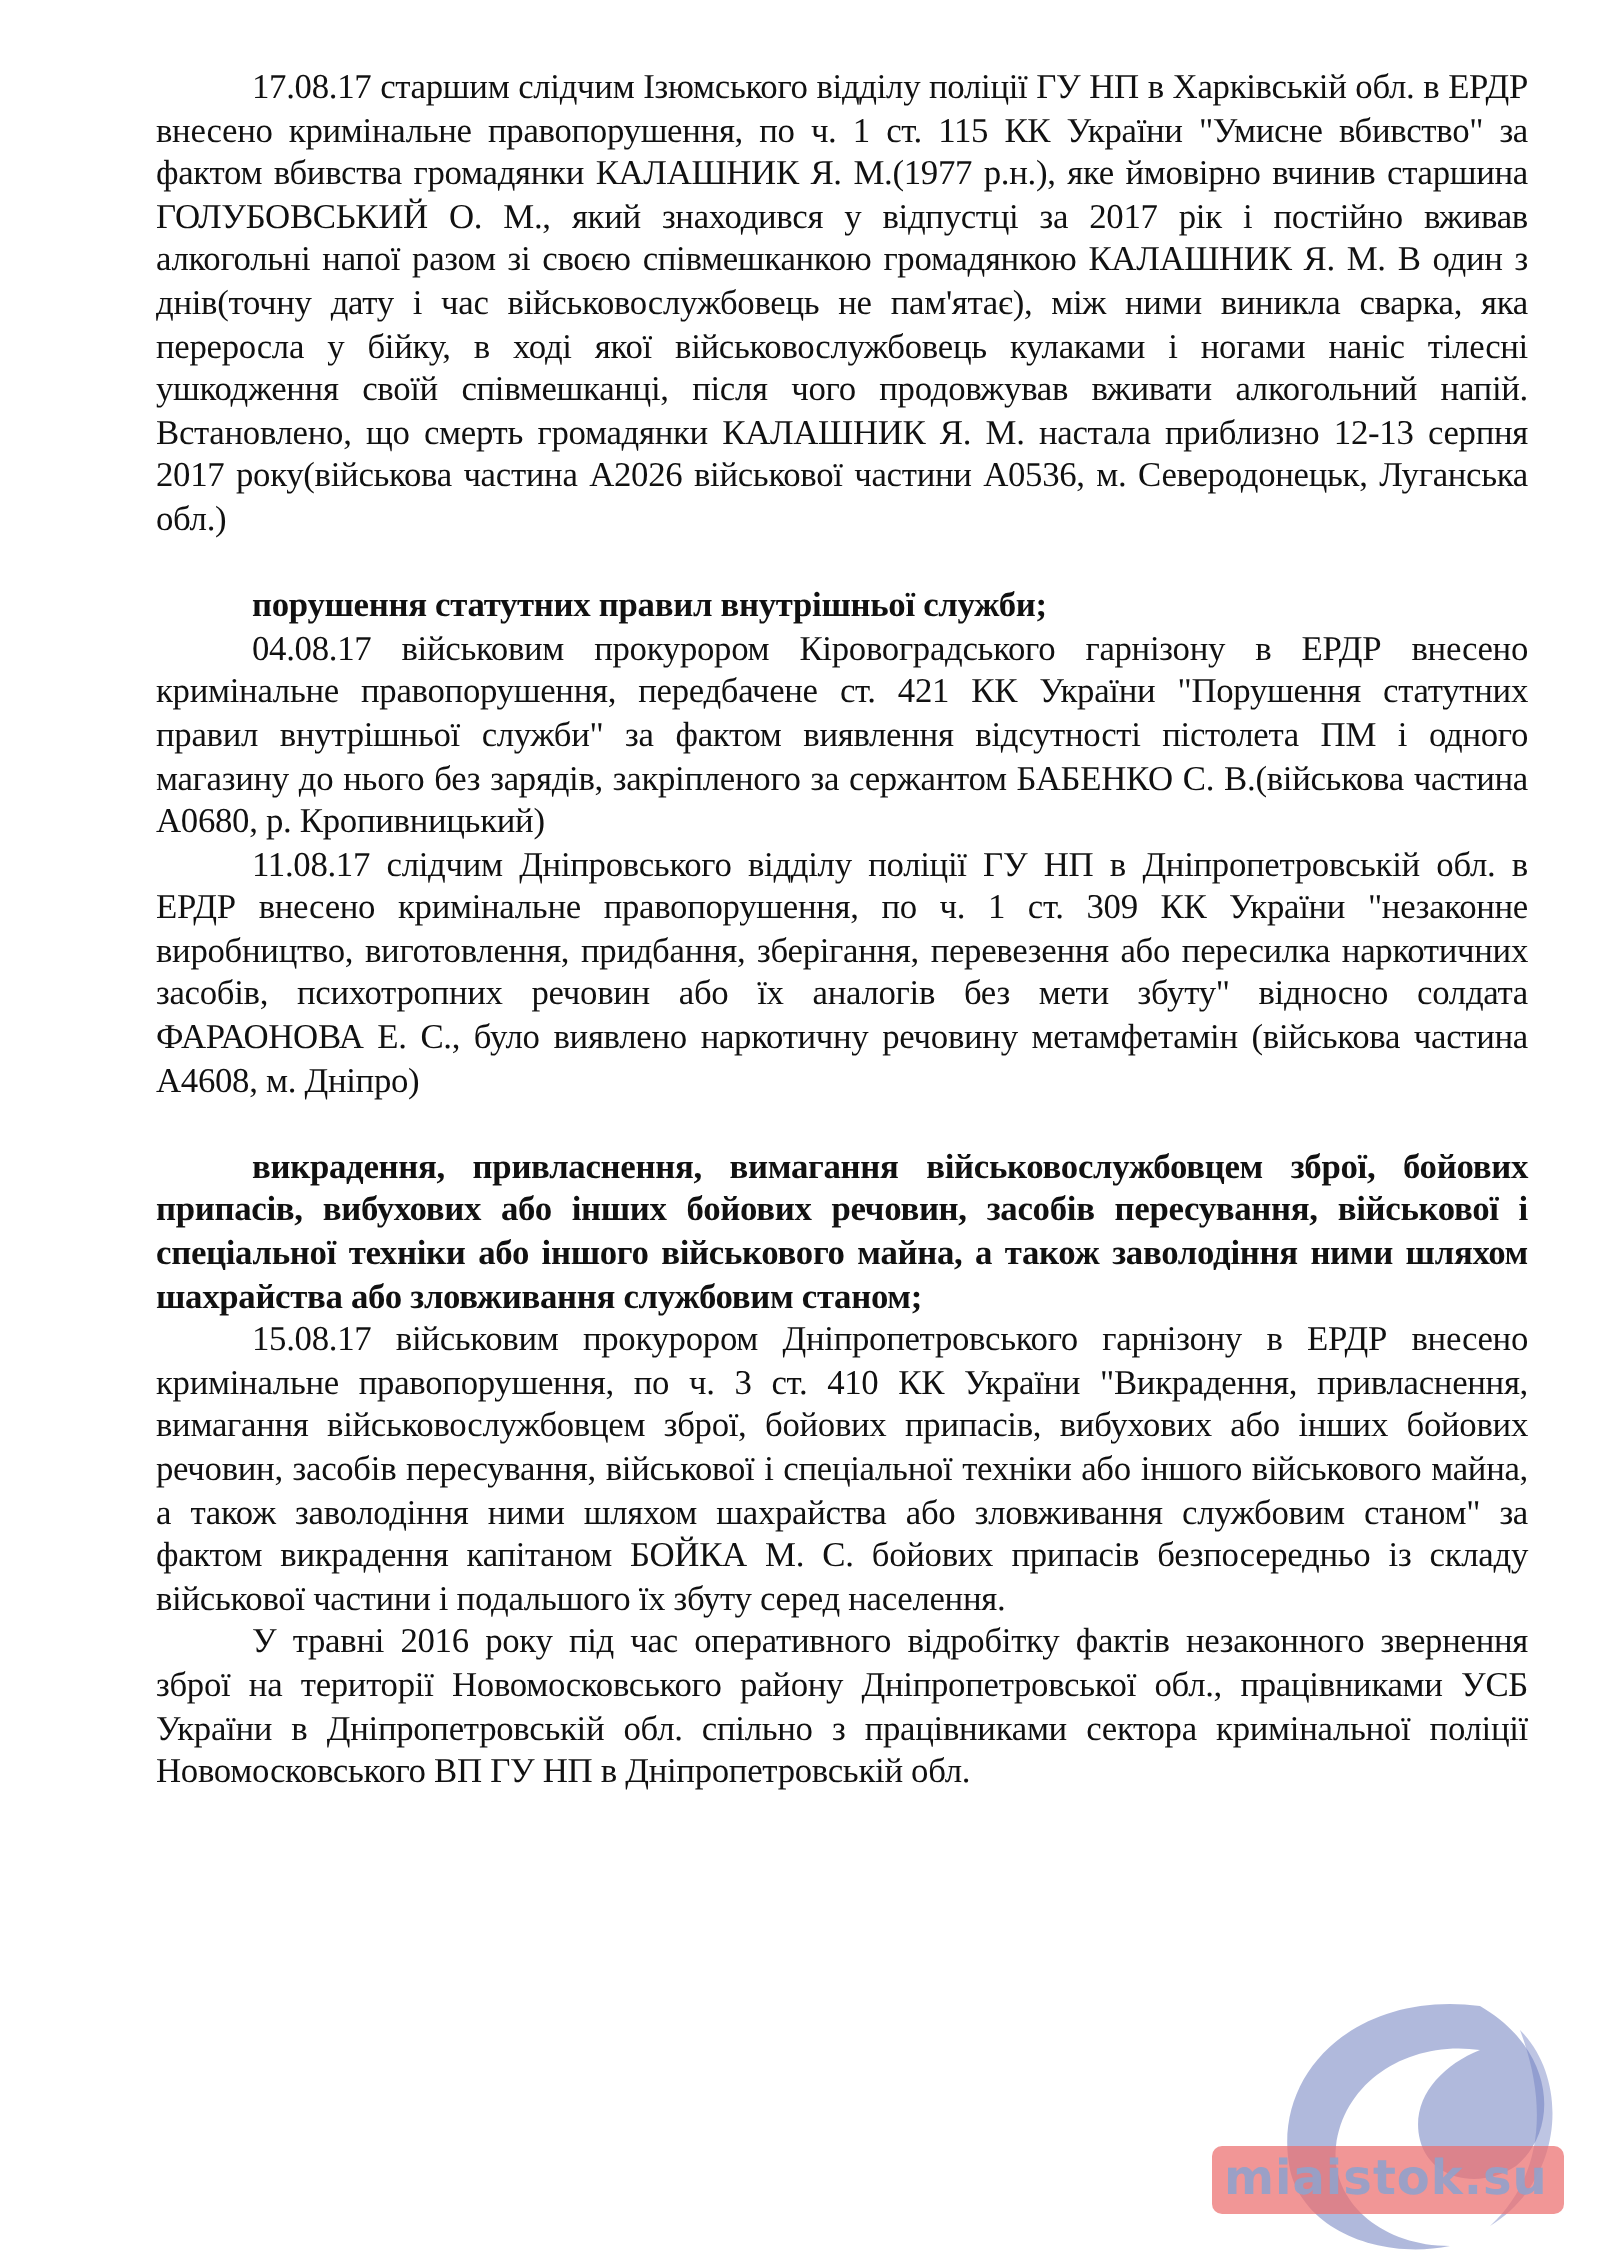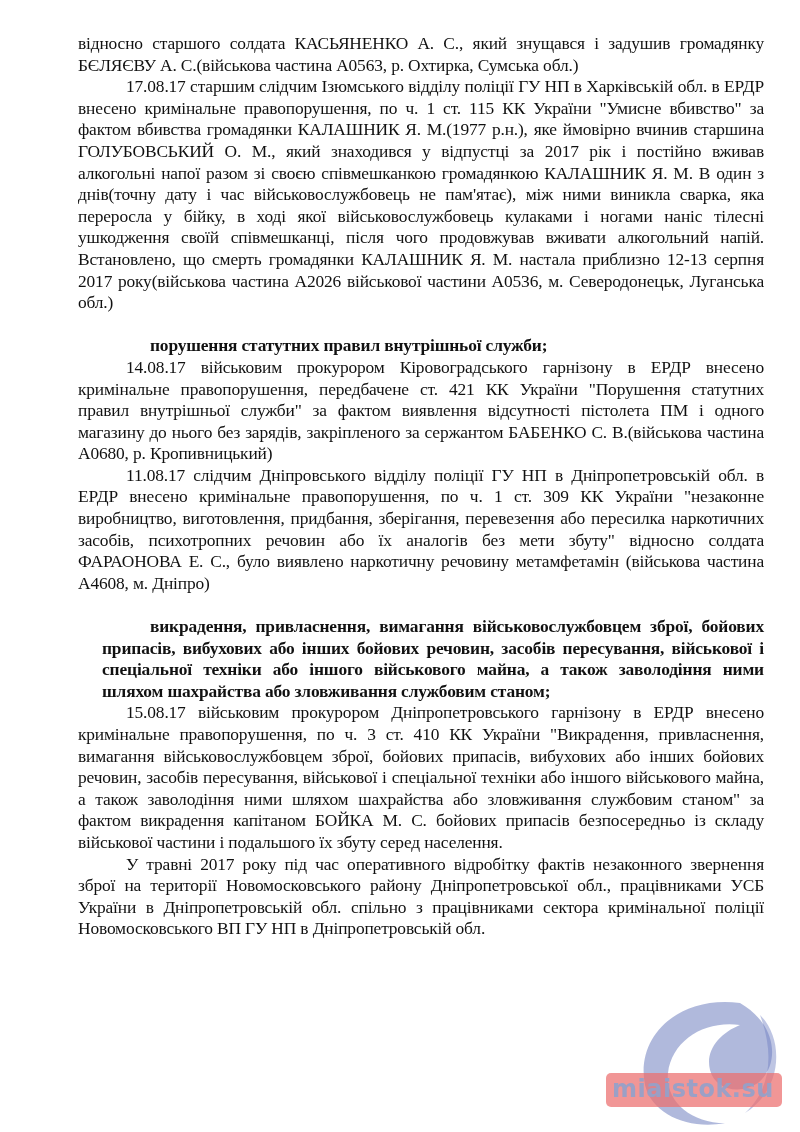--- a/index.html
+++ b/index.html
@@ -30,21 +30,20 @@
       text-indent: 48px;
     }
     .page p.cont {
       text-indent: 0;
     }
     .page p.heading {
       font-weight: bold;
     }
     .page p.gap {
       margin-top: 21.6px;
-      margin-left: 24px;
     }
     .date {
       font-weight: normal;
     }
     .watermark {
       position: absolute;
       left: 600px;
       top: 995px;
       width: 200px;
       height: 137px;
@@ -70,36 +69,35 @@
       font-size: 24px;
       line-height: 30px;
       letter-spacing: 0.5px;
     }
   </style>
 </head>
 <body>
 
 <div class="page">
 
-  <p class="cont">відносно старшого солдата КАСЬЯНЕНКО А. С., який знущався і задушив громадянку БЄЛЯЄВУ А. С.(військова частина А0563, р. Охтирка, Сумська обл.)</p>
 
   <p><span class="date">17.08.17</span><span> старшим слідчим Ізюмського відділу поліції ГУ НП в Харківській обл. в ЕРДР внесено кримінальне правопорушення, по ч. 1 ст. 115 КК України "Умисне вбивство" за фактом вбивства громадянки КАЛАШНИК Я. М.(1977 р.н.), яке ймовірно вчинив старшина ГОЛУБОВСЬКИЙ О. М., який знаходився у відпустці за 2017 рік і постійно вживав алкогольні напої разом зі своєю співмешканкою громадянкою КАЛАШНИК Я. М. В один з днів(точну дату і час військовослужбовець не пам'ятає), між ними виникла сварка, яка переросла у бійку, в ході якої військовослужбовець кулаками і ногами наніс тілесні ушкодження своїй співмешканці, після чого продовжував вживати алкогольний напій. Встановлено, що смерть громадянки КАЛАШНИК Я. М. настала приблизно 12-13 серпня 2017 року(військова частина А2026 військової частини А0536, м. Северодонецьк, Луганська обл.)</span></p>
 
   <p class="heading gap">порушення статутних правил внутрішньої служби;</p>
 
-  <p><span class="date">14.08.17</span><span> військовим прокурором Кіровоградського гарнізону в ЕРДР внесено кримінальне правопорушення, передбачене ст. 421 КК України "Порушення статутних правил внутрішньої служби" за фактом виявлення відсутності пістолета ПМ і одного магазину до нього без зарядів, закріпленого за сержантом БАБЕНКО С. В.(військова частина А0680, р. Кропивницький)</span></p>
+  <p><span class="date">04.08.17</span><span> військовим прокурором Кіровоградського гарнізону в ЕРДР внесено кримінальне правопорушення, передбачене ст. 421 КК України "Порушення статутних правил внутрішньої служби" за фактом виявлення відсутності пістолета ПМ і одного магазину до нього без зарядів, закріпленого за сержантом БАБЕНКО С. В.(військова частина А0680, р. Кропивницький)</span></p>
 
 
   <p><span class="date">11.08.17</span><span> слідчим Дніпровського відділу поліції ГУ НП в Дніпропетровській обл. в ЕРДР внесено кримінальне правопорушення, по ч. 1 ст. 309 КК України "незаконне виробництво, виготовлення, придбання, зберігання, перевезення або пересилка наркотичних засобів, психотропних речовин або їх аналогів без мети збуту" відносно солдата ФАРАОНОВА Е. С., було виявлено наркотичну речовину метамфетамін (військова частина А4608,  м. Дніпро)</span></p>
 
   <p class="heading gap">викрадення, привласнення, вимагання військовослужбовцем зброї, бойових припасів, вибухових або інших бойових речовин, засобів пересування, військової і спеціальної техніки або іншого військового майна, а також заволодіння ними шляхом шахрайства або зловживання службовим станом;</p>
 
   <p><span class="date">15.08.17</span><span> військовим прокурором Дніпропетровського гарнізону в ЕРДР внесено кримінальне правопорушення, по ч. 3 ст. 410 КК України "Викрадення, привласнення, вимагання військовослужбовцем зброї, бойових припасів, вибухових або інших бойових речовин, засобів пересування, військової і спеціальної техніки або іншого військового майна, а також заволодіння ними шляхом шахрайства або зловживання службовим станом" за фактом викрадення капітаном БОЙКА М. С. бойових припасів безпосередньо із складу військової частини і подальшого їх збуту серед населення.</span></p>
 
-  <p>У травні 2017 року під час оперативного відробітку фактів незаконного звернення зброї на території Новомосковського району Дніпропетровської обл., працівниками УСБ України в Дніпропетровській обл. спільно з працівниками сектора кримінальної поліції Новомосковського ВП ГУ НП в Дніпропетровській обл.</p>
+  <p>У травні 2016 року під час оперативного відробітку фактів незаконного звернення зброї на території Новомосковського району Дніпропетровської обл., працівниками УСБ України в Дніпропетровській обл. спільно з працівниками сектора кримінальної поліції Новомосковського ВП ГУ НП в Дніпропетровській обл.</p>
 
 </div>
 
 <div class="watermark">
   <svg class="wm-logo" viewBox="0 0 170 137">
     <path d="M120 8 C 60 0, 15 40, 25 90 C 32 120, 70 135, 105 128 C 70 128, 45 105, 48 78 C 52 45, 85 25, 120 30 C 100 38, 85 55, 90 75 C 95 95, 120 100, 138 88 C 160 70, 158 30, 120 8 Z" fill="#6f7fc0" fill-opacity="0.55"></path>
     <path d="M140 20 C 165 45, 162 95, 125 118 C 150 95, 155 60, 140 20 Z" fill="#6f7fc0" fill-opacity="0.45"></path>
   </svg>
   <div class="wm-text">miaistok.su</div>
 </div>

